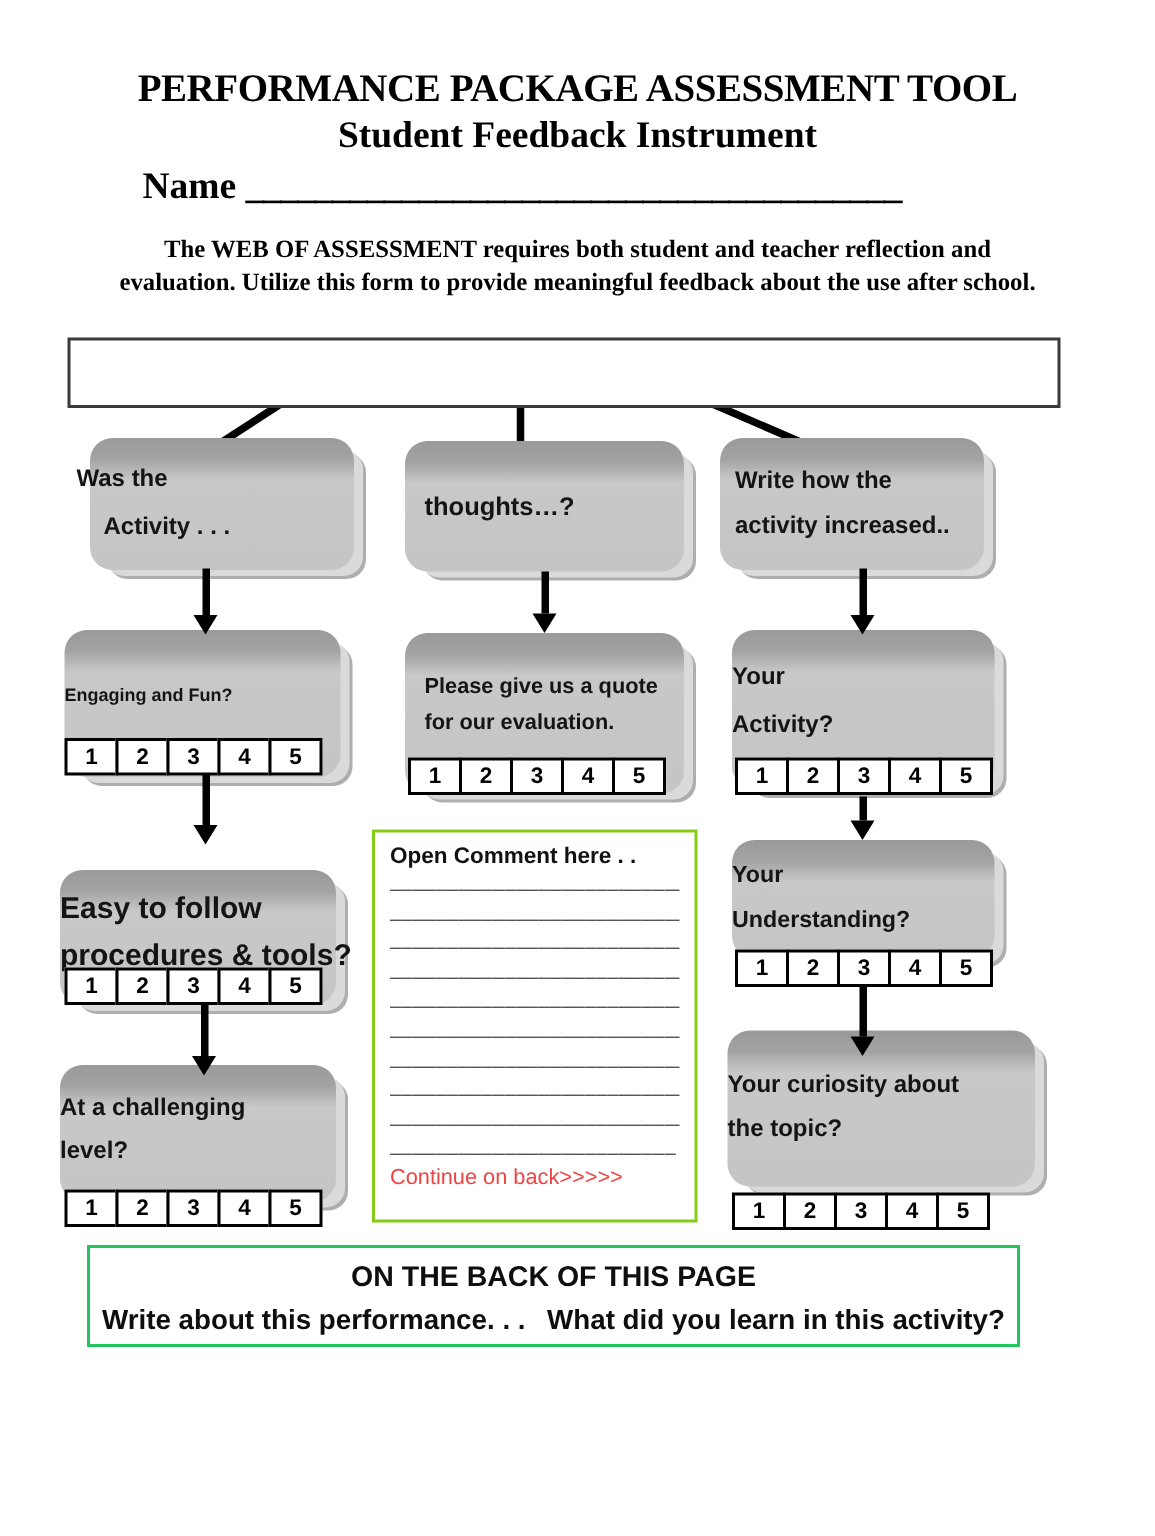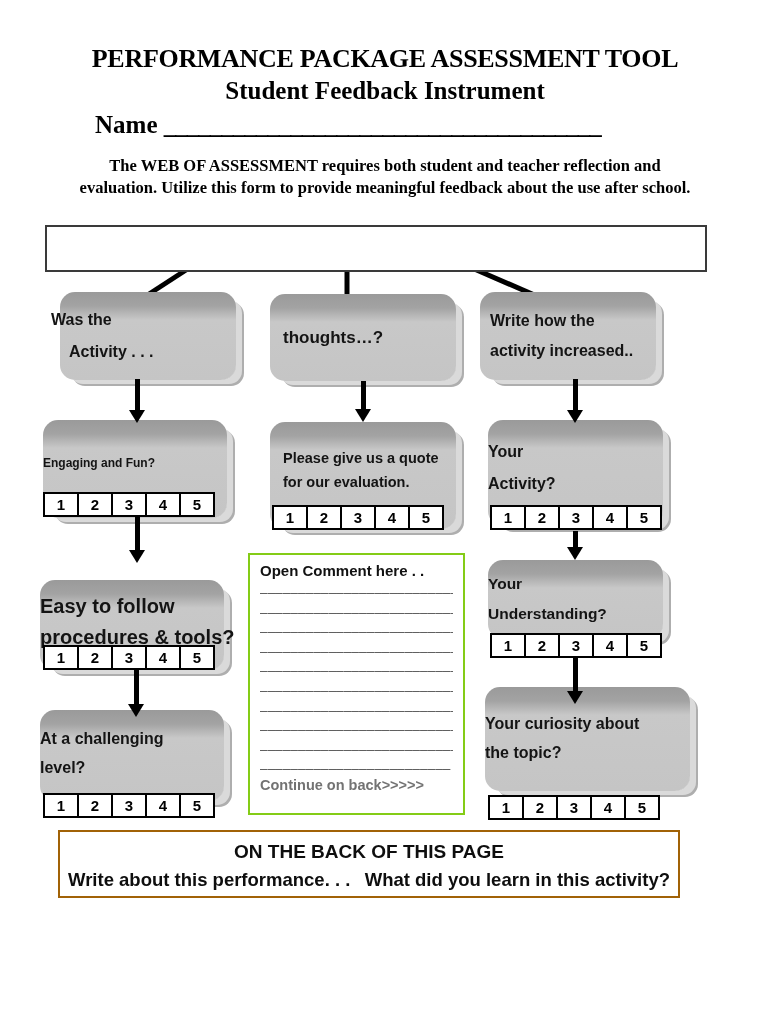--- a/index.html
+++ b/index.html
@@ -59,23 +59,23 @@
   .ar-c1{left:567px;top:379px;height:44px;}
   .ar-a2{left:129px;top:516px;height:47px;}
   .ar-c2{left:567px;top:531px;height:29px;}
   .ar-a3{left:128px;top:669px;height:48px;}
   .ar-c3{left:567px;top:657px;height:47px;}
   
   .comment-box{left:248px;top:553px;width:217px;height:262px;border:2px solid #84cc16;background:#fff;z-index:2;
                font-family:"Liberation Sans",sans-serif;box-sizing:border-box;padding:7px 10px 0 10px;}
   .comment-box .cb-title{font-size:15px;font-weight:bold;color:#111;}
   .comment-box .cb-line{height:19.6px;font-size:13px;color:#3c3c3c;letter-spacing:0.4px;overflow:hidden;}
-  .comment-box .cb-footer{margin-top:2px;font-size:14.5px;color:#737373;font-weight:bold;}
-  
-  .footer-box{left:58px;top:830px;width:622px;height:68px;border:2px solid #a16207;background:#fff;z-index:2;
+  .comment-box .cb-footer{margin-top:2px;font-size:14.5px;color:#ef4444;}
+  
+  .footer-box{left:58px;top:830px;width:622px;height:68px;border:2px solid #22c55e;background:#fff;z-index:2;
               font-family:"Liberation Sans",sans-serif;font-weight:bold;color:#0e0e0e;box-sizing:border-box;}
   .footer-box .fb-head{text-align:center;font-size:19px;margin-top:9px;}
   .footer-box .fb-row{display:flex;justify-content:space-between;font-size:18.5px;margin-top:6px;padding:0 8px 0 8px;}
 </style>
 </head>
 <body>
 
 <div class="page">
 
   <h1 class="title">PERFORMANCE PACKAGE ASSESSMENT TOOL</h1>

